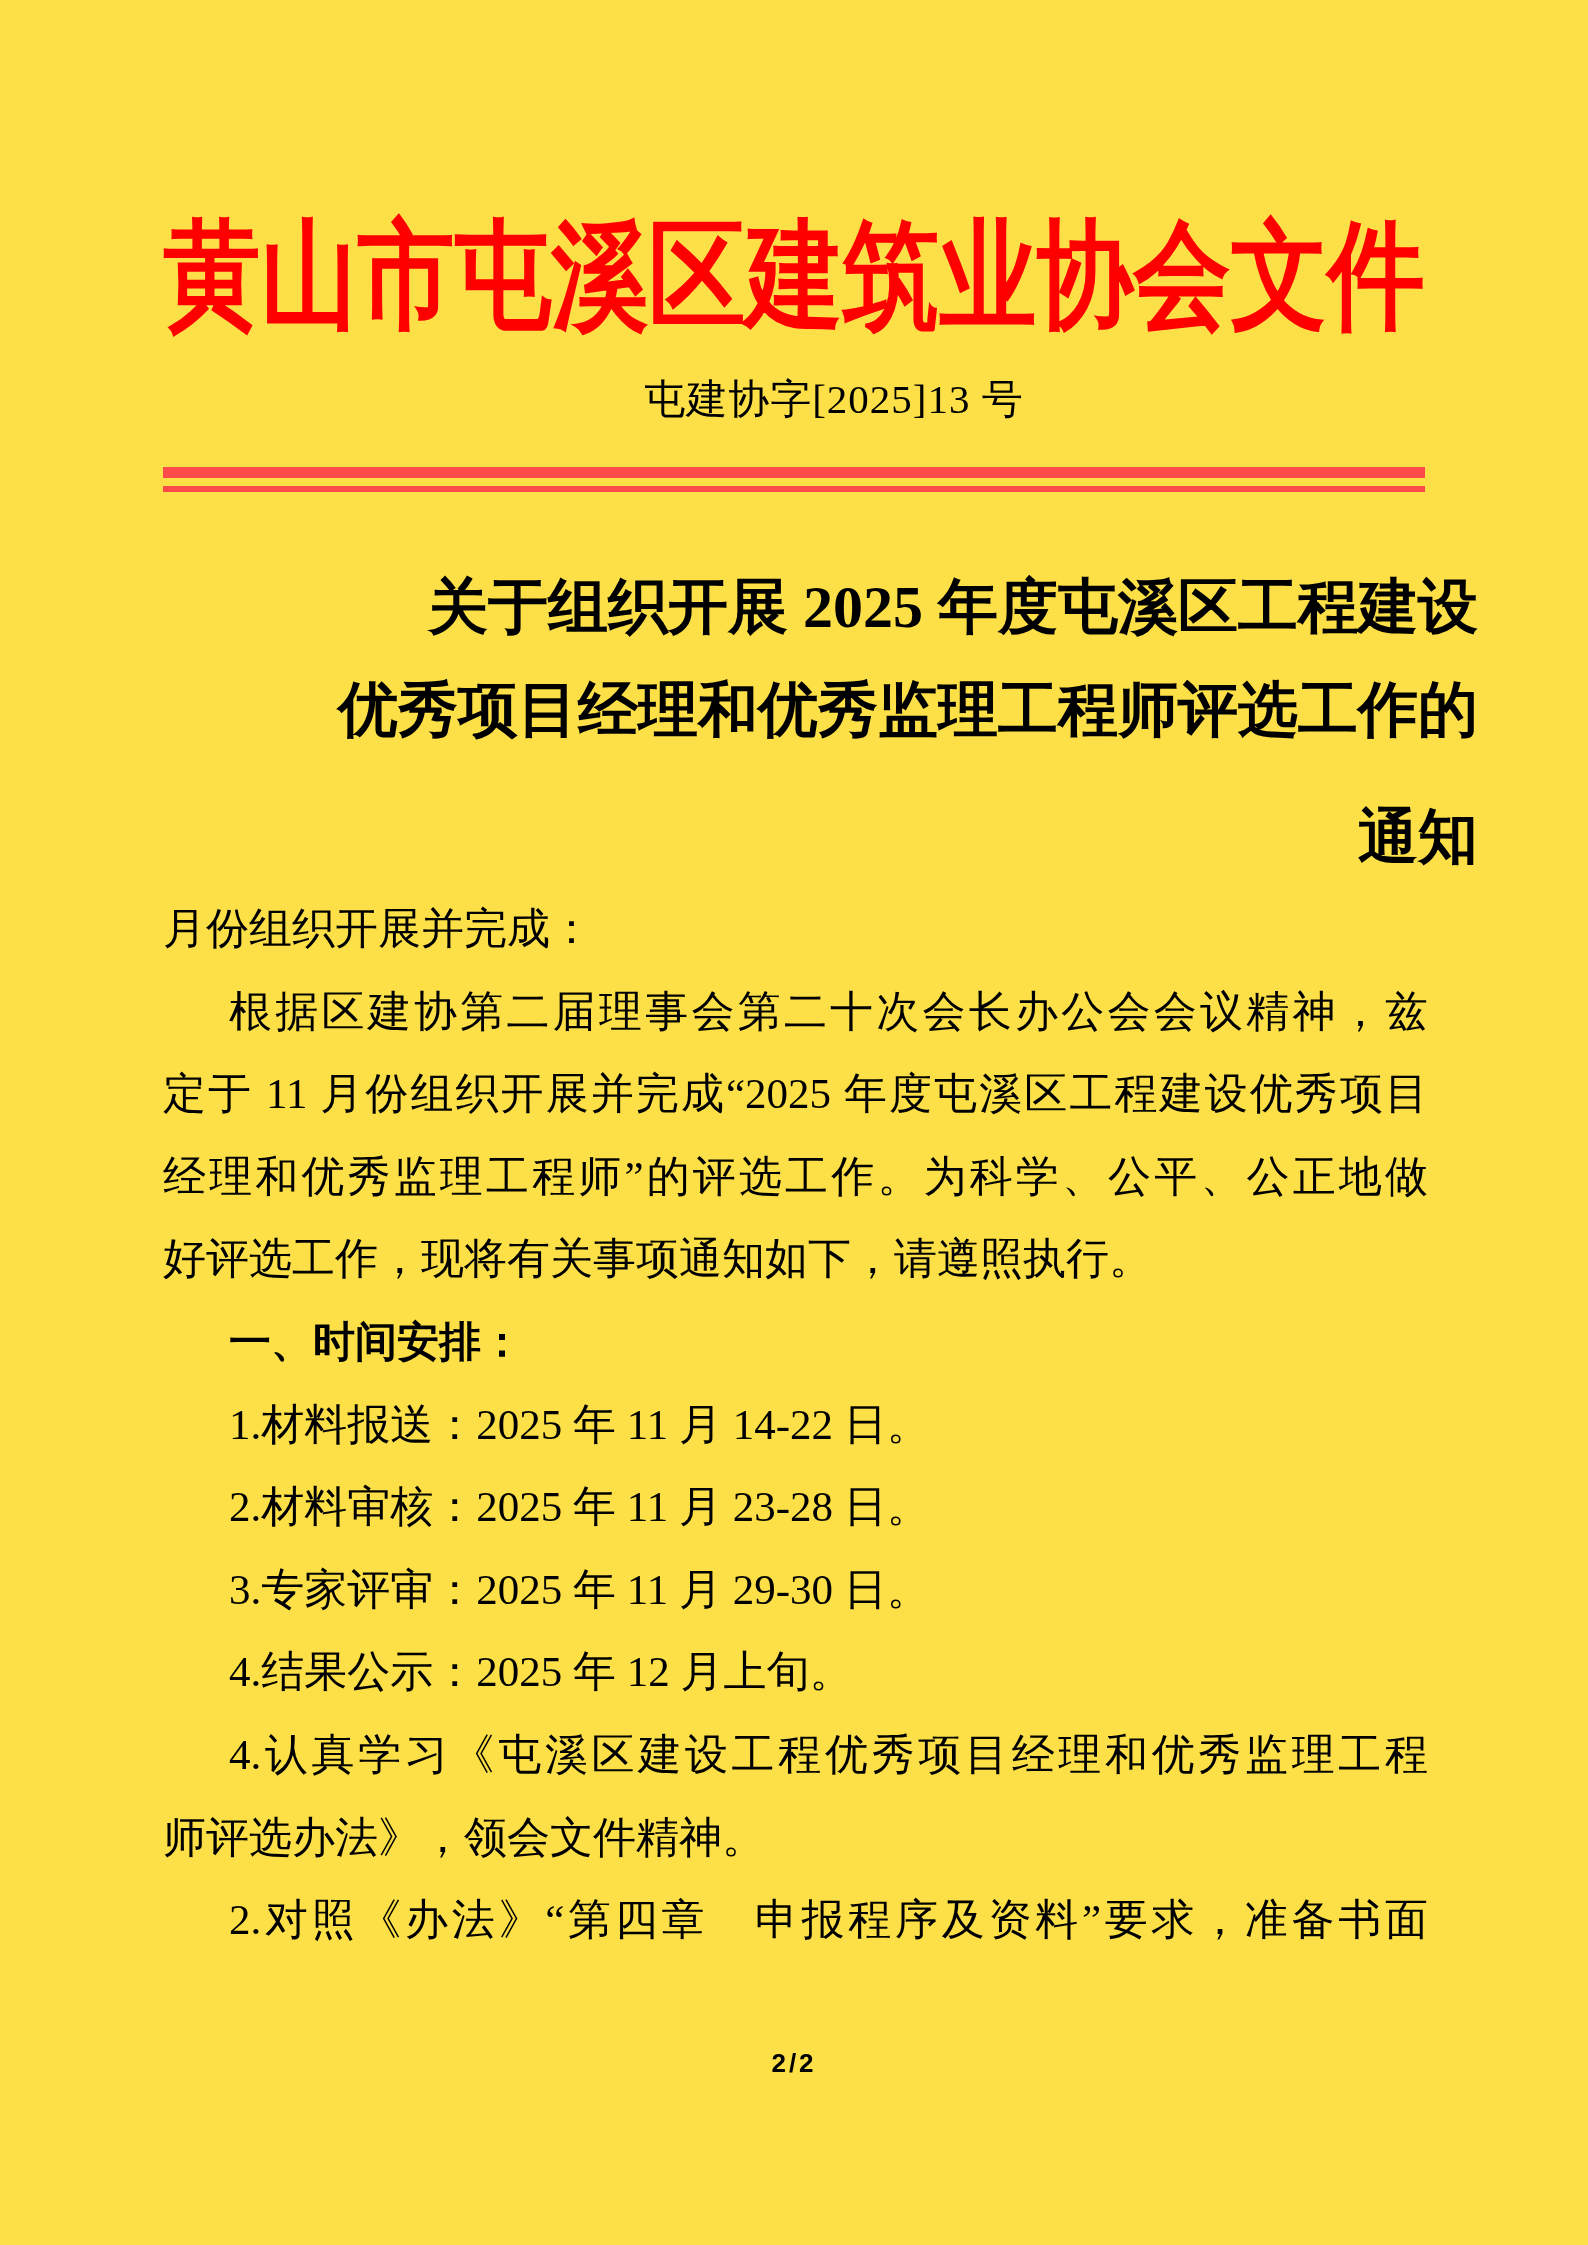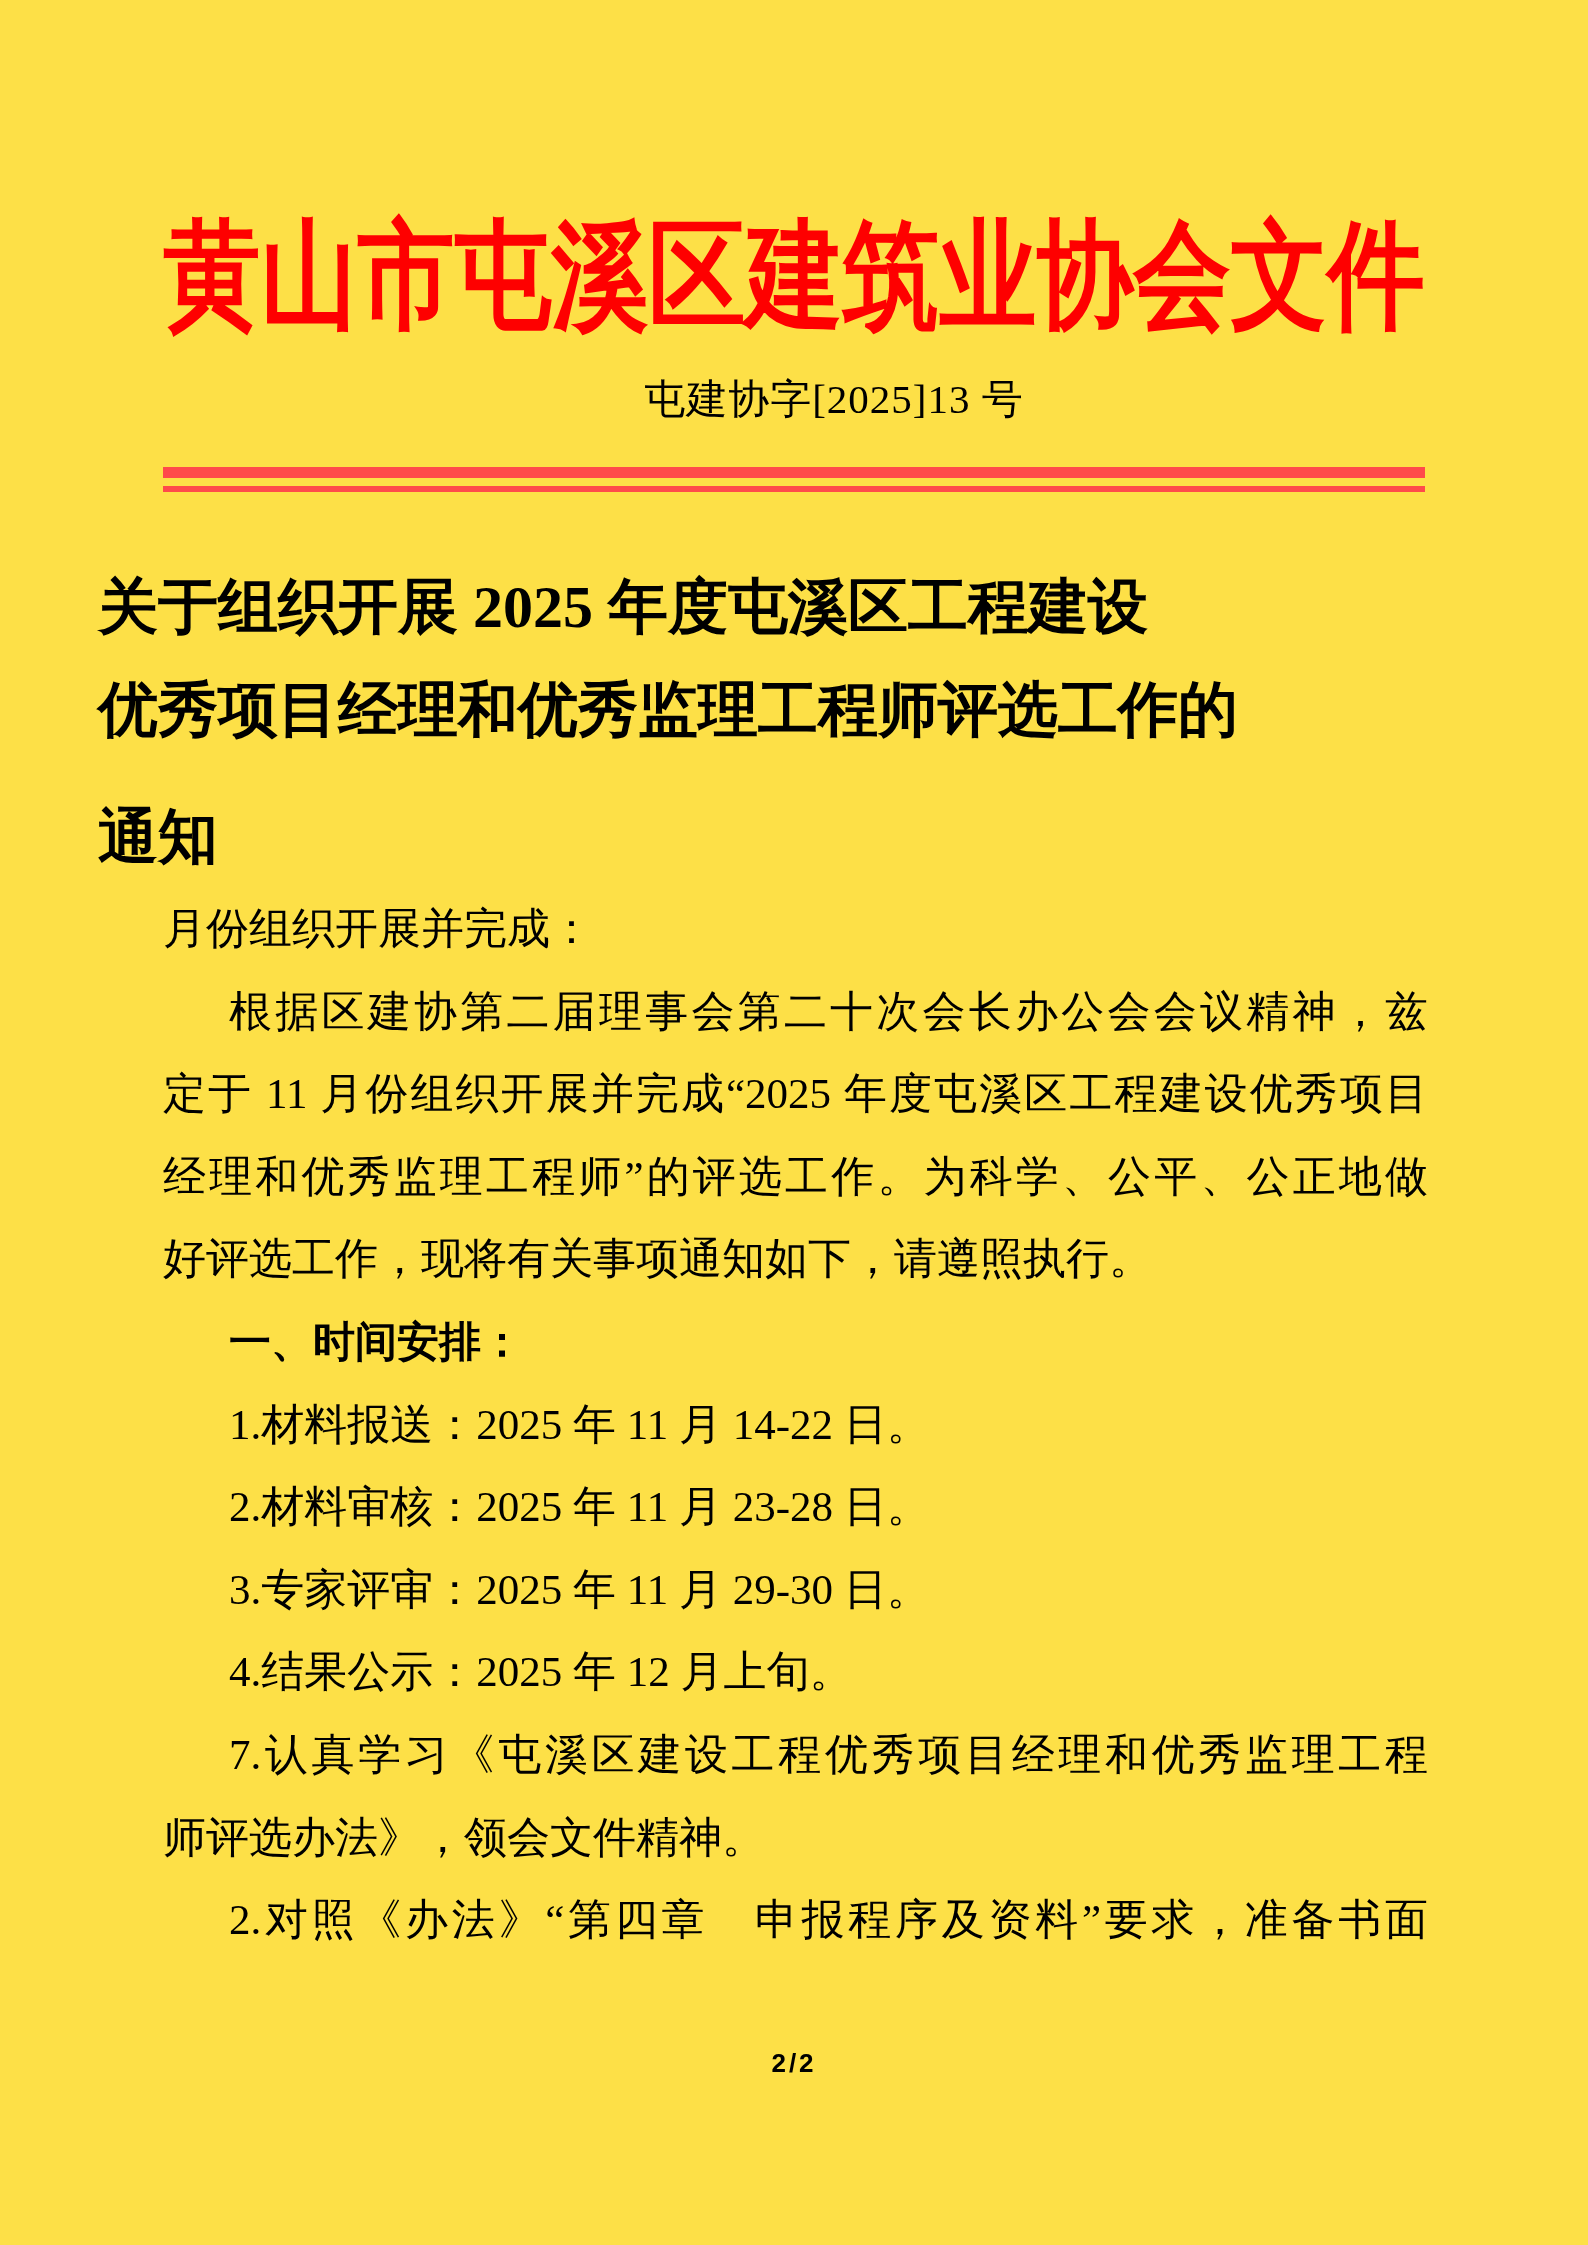--- a/index.html
+++ b/index.html
@@ -35,23 +35,23 @@
     font-size: 41px;
     letter-spacing: 1px;
     margin-left: 40px;
   }
   .rule { position: absolute; left: 163px; right: 163px; background: #ff4a4a; }
   .rule.thick { top: 467px; height: 11px; }
   .rule.thin  { top: 486px; height: 6px; }
   .title-block {
     position: absolute;
     top: 556px;
-    left: 98px;
+    left: 118px;
     right: 110px;
-    text-align: left;
+    text-align: right;
     font-weight: 700;
     font-size: 60px;
     font-family: "Liberation Serif", serif;
   }
   .title-line { line-height: 103px; }
   .title-line.last { margin-top: 24px; }
   .body-block {
     position: absolute;
     top: 888px;
     left: 163px;
@@ -109,20 +109,20 @@
       <div class="bline">月份组织开展并完成：</div>
       <div class="bline indent fill">根据区建协第二届理事会第二十次会长办公会会议精神，兹</div>
       <div class="bline fill">定于 11 月份组织开展并完成“2025 年度屯溪区工程建设优秀项目</div>
       <div class="bline fill">经理和优秀监理工程师”的评选工作。为科学、公平、公正地做</div>
       <div class="bline">好评选工作，现将有关事项通知如下，请遵照执行。</div>
       <div class="bline heading indent">一、时间安排：</div>
       <div class="bline indent">1.材料报送：2025 年 11 月 14-22 日。</div>
       <div class="bline indent">2.材料审核：2025 年 11 月 23-28 日。</div>
       <div class="bline indent">3.专家评审：2025 年 11 月 29-30 日。</div>
       <div class="bline indent">4.结果公示：2025 年 12 月上旬。</div>
-      <div class="bline indent fill">7.认真学习《屯溪区建设工程优秀项目经理和优秀监理工程</div>
+      <div class="bline indent fill">4.认真学习《屯溪区建设工程优秀项目经理和优秀监理工程</div>
       <div class="bline">师评选办法》，领会文件精神。</div>
       <div class="bline indent fill">2.对照《办法》“第四章　申报程序及资料”要求，准备书面</div>
     </div>
 
   <div class="footer">2/2</div>
 
 </div>
 
 </body></html>

